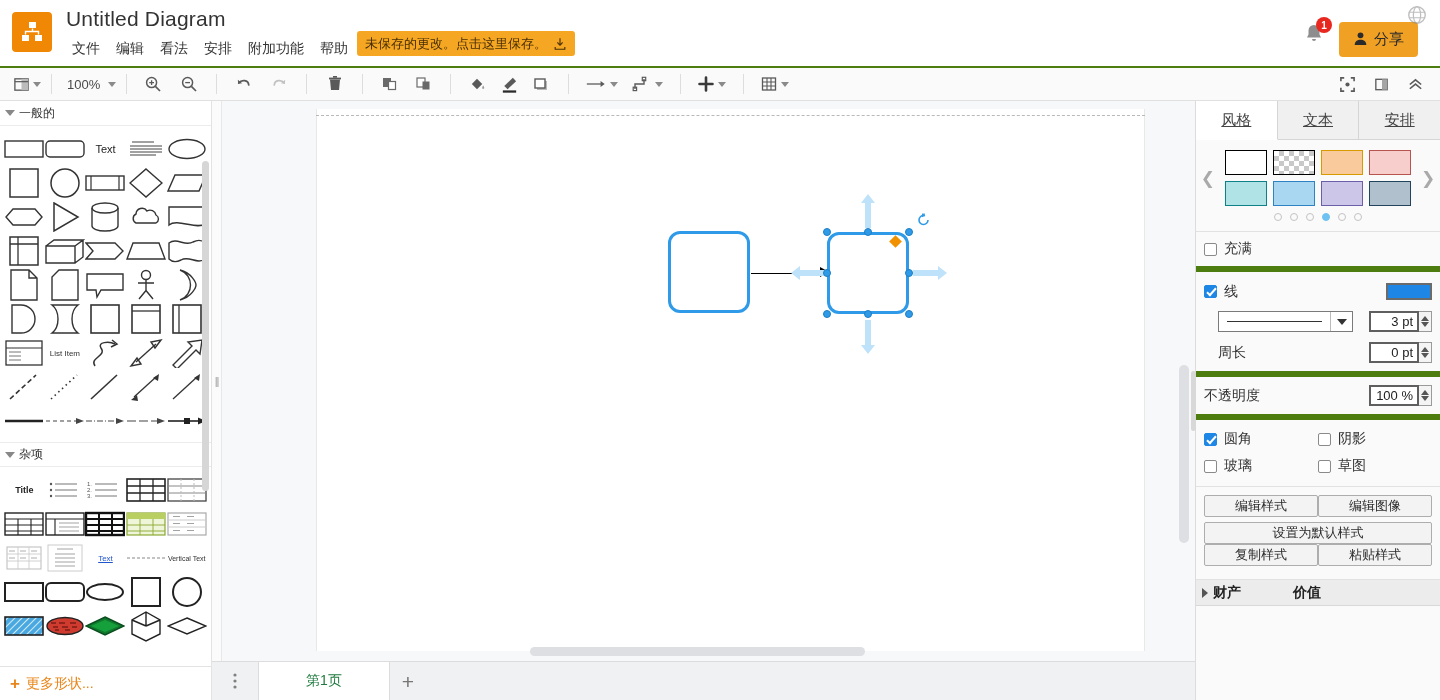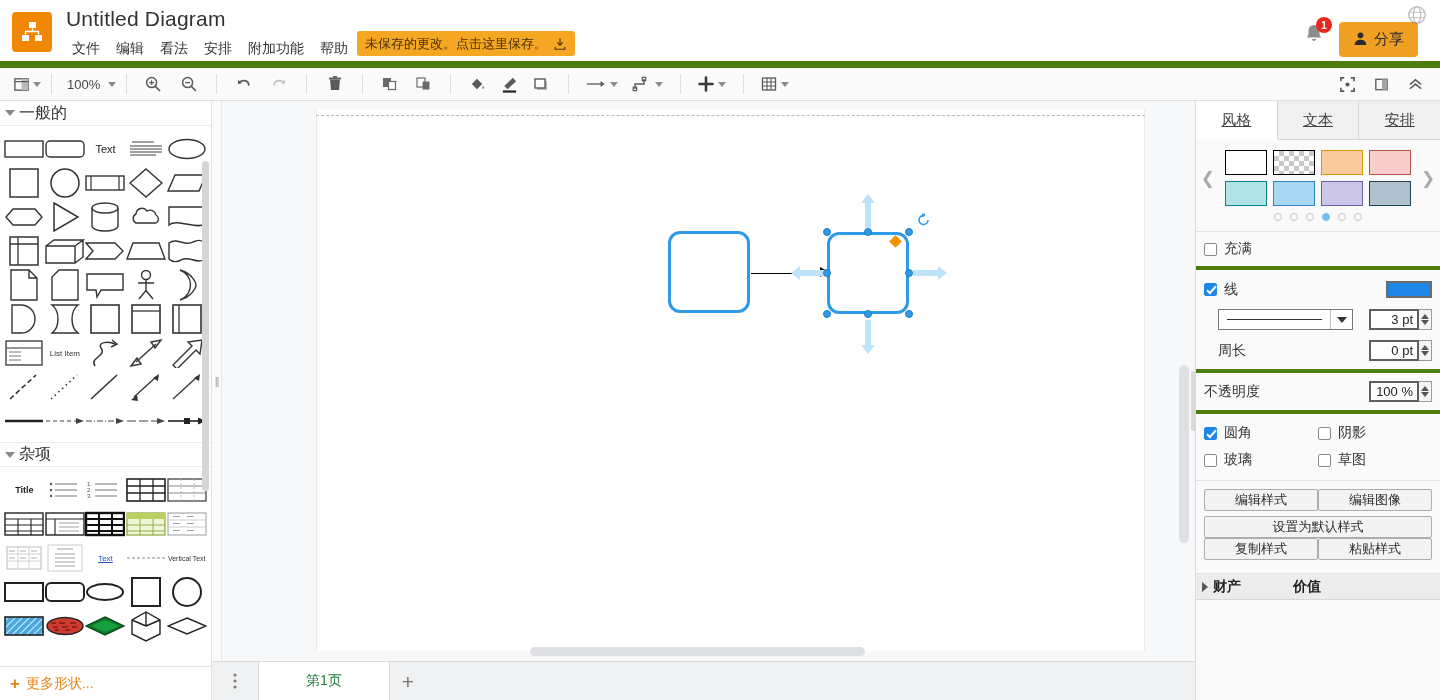--- a/index.html
+++ b/index.html
@@ -9,21 +9,21 @@
     overflow: hidden;
     font-family: "Liberation Sans", sans-serif;
     background: #ffffff;
     -webkit-font-smoothing: antialiased;
   }
   #app { position: relative; width: 1440px; height: 700px; }
 
   
   .header {
     position: absolute; left: 0; top: 0; width: 1440px; height: 68px;
-    background: #fff; border-bottom: 7px solid #4d7c0f;
+    background: #fff; border-bottom: 2px solid #4d7c0f;
   }
   .logo {
     position: absolute; left: 12px; top: 12px;
     width: 40px; height: 40px; border-radius: 4px;
     background: #f08705;
     display: flex; align-items: center; justify-content: center;
   }
   .app-title {
     position: absolute; left: 66px; top: 7px;
     font-size: 21px; color: #333; font-weight: 400;
@@ -90,21 +90,21 @@
   .tb-right { margin-left: auto; display: flex; align-items: center; padding-right: 12px; }
 
   
   .leftpanel {
     position: absolute; left: 0; top: 101px; width: 212px; height: 599px;
     background: #fff; border-right: 1px solid #e3e3e3;
     overflow: hidden;
   }
   .sec-head {
     height: 25px; display: flex; align-items: center; gap: 4px;
-    padding-left: 5px; font-size: 16px; color: #333;
+    padding-left: 5px; font-size: 12px; color: #333;
     border-bottom: 1px solid #ececec; background: #fff; cursor: pointer;
   }
   .tri {
     width: 0; height: 0;
     border-left: 5px solid transparent; border-right: 5px solid transparent;
     border-top: 6px solid #888;
   }
   .shape-grid {
     display: grid; grid-template-columns: repeat(5, 1fr);
     padding: 6px 4px 4px 4px;
@@ -209,21 +209,21 @@
   .swatch { height: 25px; border: 1px solid #888; cursor: pointer; }
   .dots { display: flex; justify-content: center; gap: 8px; margin-top: 7px; }
   .dot {
     width: 8px; height: 8px; border-radius: 50%;
     border: 1px solid #c4c4c4; background: #fafafa; cursor: pointer;
   }
   .dot.on { background: #6ec1f0; border-color: #6ec1f0; }
 
   .rowline {
     display: flex; align-items: center; padding: 8px;
-    border-bottom: 4px solid #4d7c0f; font-size: 14px; color: #333;
+    border-bottom: 6px solid #4d7c0f; font-size: 14px; color: #333;
     min-height: 33px;
   }
   .cb {
     width: 13px; height: 13px; border: 1px solid #8a8a8a; background: #fff;
     margin-right: 7px; flex: none; border-radius: 2px; cursor: pointer;
     position: relative;
   }
   .cb.checked { background: #1e87e5; border-color: #1e87e5; }
   .cb.checked::after {
     content: ""; position: absolute; left: 4px; top: 0px;

